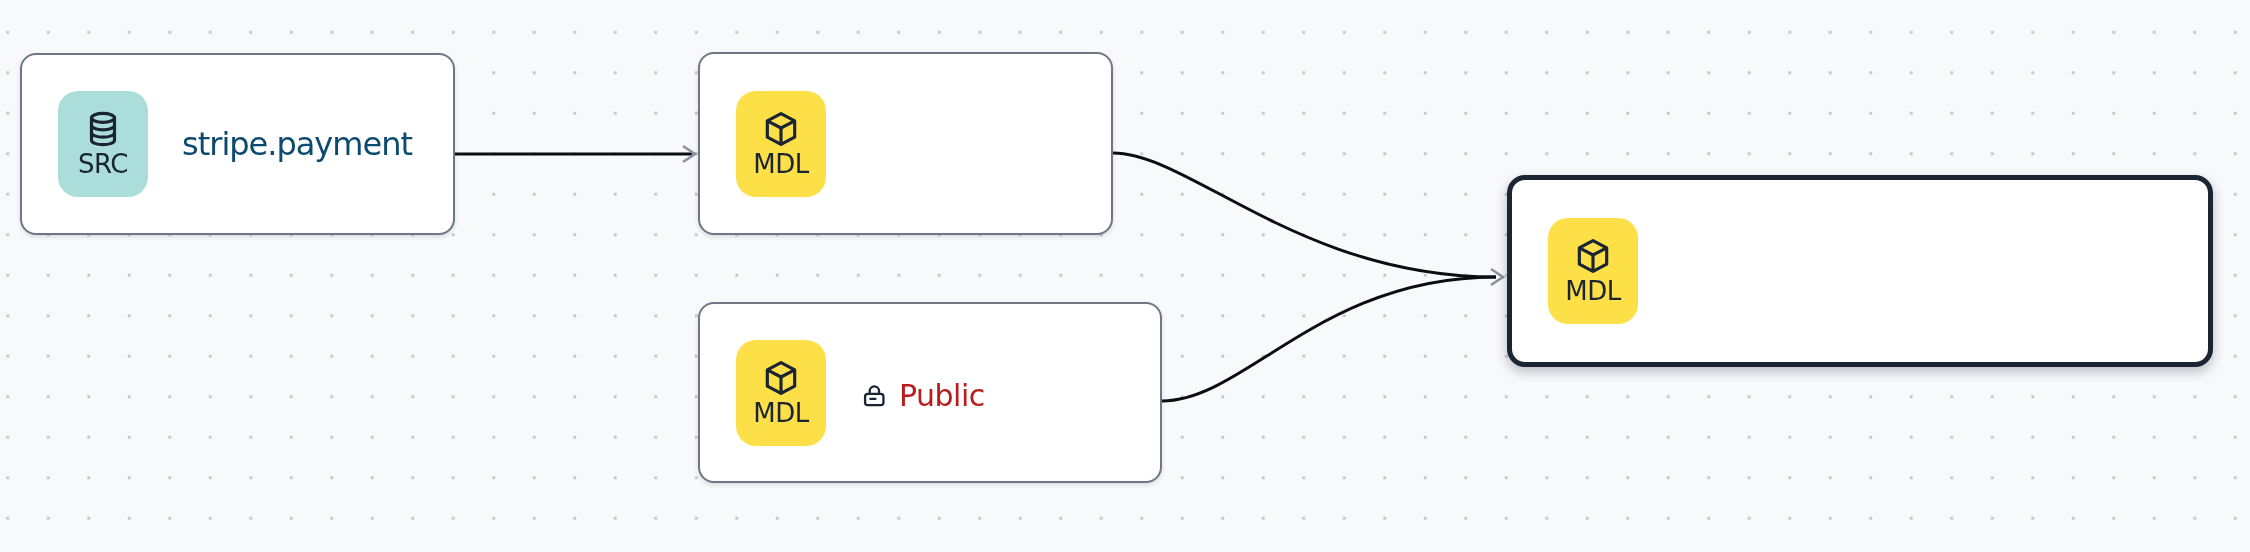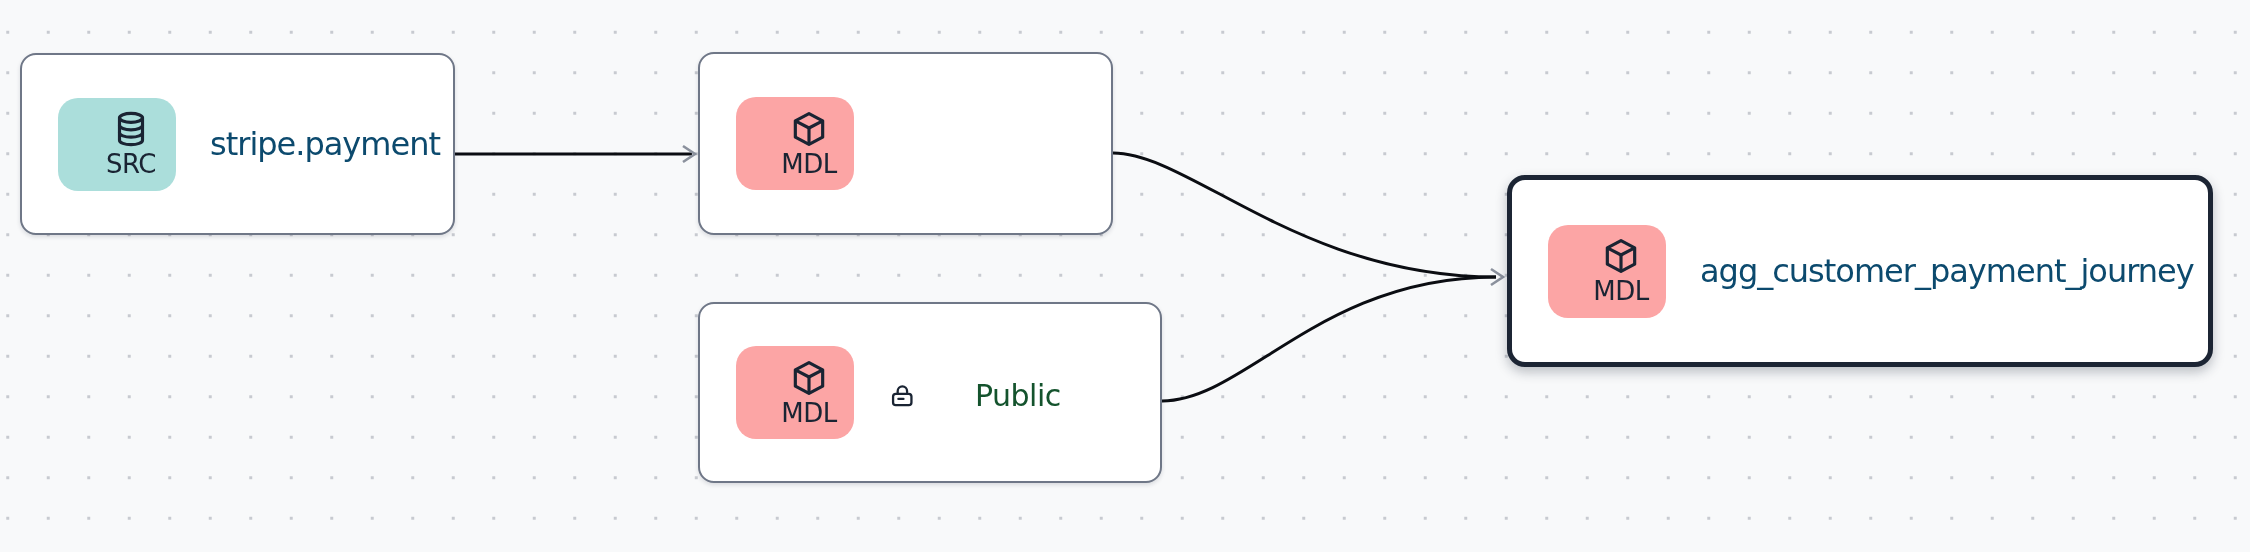--- a/index.html
+++ b/index.html
@@ -42,31 +42,30 @@
     border-radius: 18px;
     box-shadow: 0 5px 12px rgba(25,35,55,0.28);
   }
   .node-stripe-payment { left: 20px;   top: 53px;  width: 435px; height: 182px; }
   .node-stg-payments   { left: 698px;  top: 52px;  width: 415px; height: 183px; }
   .node-fct-orders     { left: 698px;  top: 302px; width: 464px; height: 181px; }
   .node-agg            { left: 1507px; top: 175px; width: 706px; height: 192px; }
 
   .badge {
     flex: 0 0 auto;
-    width: 90px; height: 93px;
+    width: 90px; height: 106px;
     border-radius: 20px;
     display: flex;
     flex-direction: column;
     align-items: center;
     justify-content: center;
     color: #1a2433;
-    padding-left: 28px;
   }
   .badge-src { background: #abdedb; }
-  .badge-mdl { background: #fca5a5; }
+  .badge-mdl { background: #fde047; }
   .badge svg { width: 40px; height: 40px; display: block; }
   .badge-label {
     font-size: 26px;
     line-height: 1.1;
     letter-spacing: -0.5px;
     margin-top: 1px;
     color: #1a2433;
   }
   .node-body { display: flex; flex-direction: column; justify-content: center; min-width: 0; }
   .node-title {
@@ -76,21 +75,21 @@
     white-space: nowrap;
   }
   .visibility-row {
     display: flex;
     align-items: center;
     gap: 10px;
     margin-top: 6px;
     color: #1a2433;
   }
   .visibility-row svg { width: 29px; height: 29px; display: block; }
-  .visibility-label { font-size: 30px; letter-spacing: -0.5px; color: #14532d; margin-left: 48px; }
+  .visibility-label { font-size: 30px; letter-spacing: -0.5px; color: #b91c1c; }
 </style>
 </head>
 <body>
 
 <div class="canvas">
 
   <svg class="edges" viewBox="0 0 2250 552">
     <g>
       <path class="edge-path" d="M455 154 L 692 154"></path>
       <polyline class="arrowhead" points="683,146 695,154 683,162"></polyline>
@@ -163,18 +162,15 @@
     <div class="badge badge-mdl">
       <span>
         <svg viewBox="0 0 24 24" fill="none" stroke="#1a2433" stroke-width="1.9" stroke-linejoin="round">
           <path d="M12 2.8 L20.2 7.1 V16.9 L12 21.2 L3.8 16.9 V7.1 Z"></path>
           <path d="M3.8 7.1 L12 11.4 L20.2 7.1"></path>
           <path d="M12 11.4 V21.2"></path>
         </svg>
       </span>
       <span class="badge-label">MDL</span>
     </div>
-    <div class="node-body">
-      <span class="node-title">agg_customer_payment_journey</span>
-    </div>
   </div>
 
 </div>
 
 </body></html>

